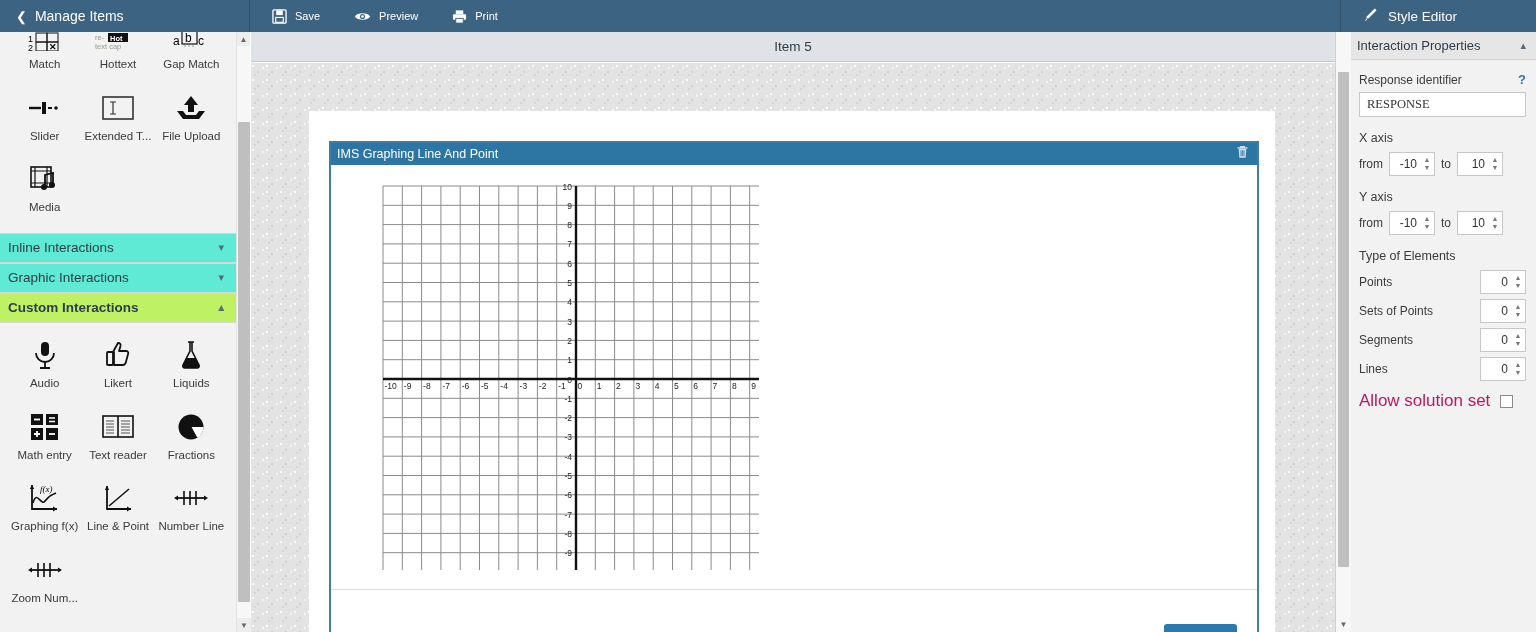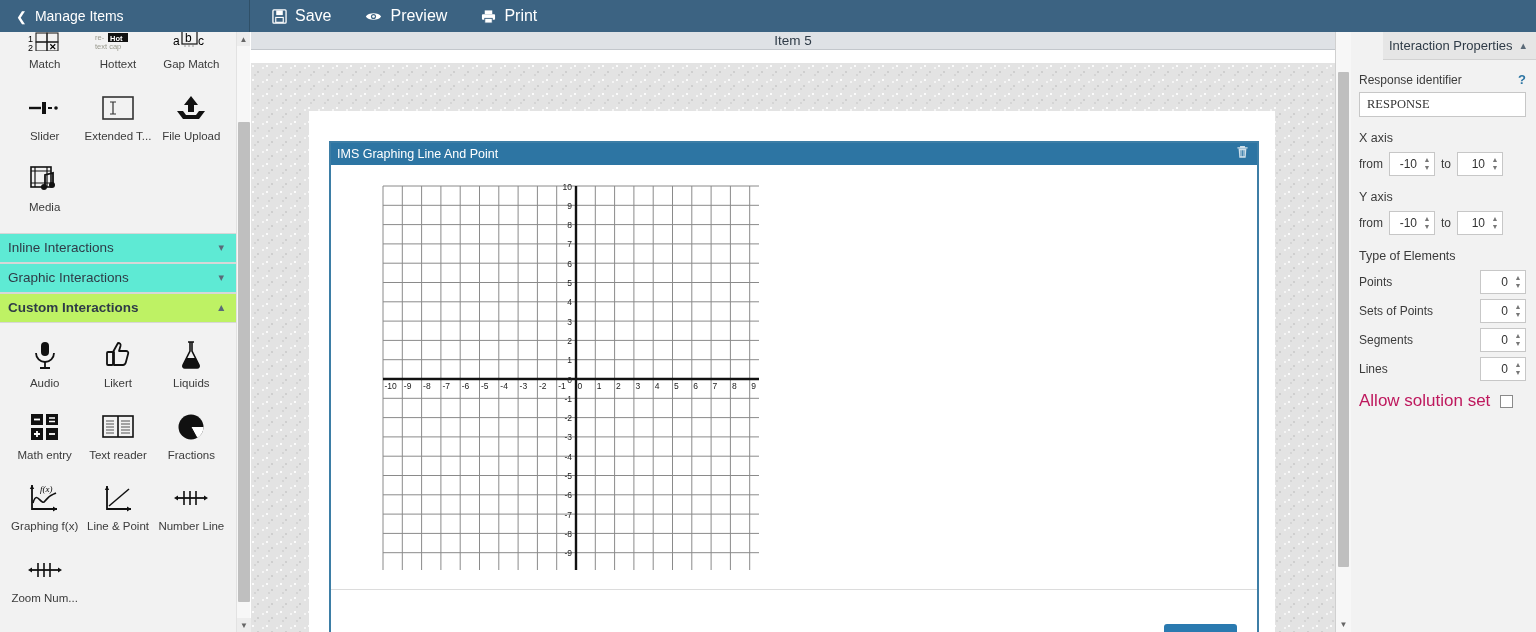--- a/index.html
+++ b/index.html
@@ -20,21 +20,21 @@
     width: 250px; display: flex; align-items: center; gap: 8px;
     padding-left: 16px; color: #ffffff; font-size: 14px;
     border-right: 1px solid #2f5068;
   }
   .tb-left .chev { font-size: 13px; line-height: 1; }
   .tb-mid {
     flex: 1; display: flex; align-items: center; gap: 34px; padding-left: 22px;
   }
   .tb-item {
     display: flex; align-items: center; gap: 8px;
-    color: #ffffff; font-size: 16px; cursor: pointer;
+    color: #ffffff; font-size: 11px; cursor: pointer;
   }
   .tb-item svg { display: block; }
   .tb-right {
     width: 196px; display: flex; align-items: center; gap: 10px;
     padding-left: 22px; color: #ffffff; font-size: 13.5px;
     border-left: 1px solid #2f5068;
   }
 
   
   .leftpanel {
@@ -82,21 +82,21 @@
     position: absolute; top: 90px; left: 1px; width: 12px; height: 480px;
     background: #bfbfbf; border-radius: 1px;
   }
 
   
   .center {
     position: absolute; top: 32px; left: 251px; width: 1084px; height: 600px;
     background: #ffffff; overflow: hidden;
   }
   .item-header {
-    height: 18px; background: #dfe2e6; border-bottom: 1px solid #c3c7cc;
+    height: 30px; background: #dfe2e6; border-bottom: 1px solid #c3c7cc;
     display: flex; align-items: center; justify-content: center;
     font-size: 13.5px; color: #2f3b47;
   }
   .canvas-bg {
     position: absolute; top: 31px; left: 0; right: 0; bottom: 0;
     background-color: #e3e3e3;
     background-image:
       radial-gradient(circle at 2px 3px, rgba(255,255,255,.85) 1px, transparent 1.2px),
       radial-gradient(circle at 7px 9px, rgba(160,160,160,.30) 1px, transparent 1.2px),
       radial-gradient(circle at 12px 5px, rgba(255,255,255,.6) 1px, transparent 1.2px),
@@ -135,21 +135,21 @@
   .graph-svg { display: block; }
 
   
   .rightpanel {
     position: absolute; top: 32px; left: 1351px; width: 185px; height: 600px;
     background: #f2f2f2; overflow: hidden;
   }
   .rp-section-head {
     height: 28px; background: #e6e6e6; border-bottom: 1px solid #d2d2d2;
     display: flex; align-items: center; justify-content: space-between;
-    padding: 0 10px 0 6px; font-size: 13px; color: #2f3b47; cursor: pointer; margin-left: 32px;
+    padding: 0 10px 0 6px; font-size: 13px; color: #2f3b47; cursor: pointer;
   }
   .rp-body { padding: 12px 10px 0 8px; }
   .rp-label-row {
     display: flex; align-items: center; justify-content: space-between;
     font-size: 12px; color: #3b3b3b; margin-bottom: 5px;
   }
   .help-q { color: #2d75a3; font-weight: bold; font-size: 13px; cursor: pointer; }
   .text-input {
     width: 100%; height: 25px; border: 1px solid #c7c7c7; background: #ffffff;
     font-size: 12.5px; font-family: Liberation Serif, serif; color: #333; padding: 0 7px;
@@ -234,20 +234,29 @@
     <div class="tb-item">
       <span>
         <svg width="15" height="15" viewBox="0 0 16 16">
             <rect x="4" y="1.5" width="8" height="4" fill="#fff"></rect>
             <rect x="1" y="5.5" width="14" height="6" rx="1" fill="#fff"></rect>
             <rect x="4" y="10" width="8" height="5" fill="#fff" stroke="#3c6382" stroke-width="1"></rect>
           </svg>
       </span>
       <span>Print</span>
     </div>
+  </div>
+  <div class="tb-right">
+    <span>
+      <svg width="15" height="15" viewBox="0 0 16 16">
+          <path d="M12.5 1.5 14.5 3.5 6 12 3.5 12.5 4 10Z" fill="#fff"></path>
+          <path d="M3.4 12.6 2 15l2.5-1.4Z" fill="#fff"></path>
+        </svg>
+    </span>
+    <span>Style Editor</span>
   </div>
 </div>
 
 <div class="leftpanel">
   <div class="lp-inner">
 
     <div class="icon-grid row-clip">
       <div class="icon-cell">
         <span class="glyph">
           <svg width="34" height="30" viewBox="0 0 34 30">

